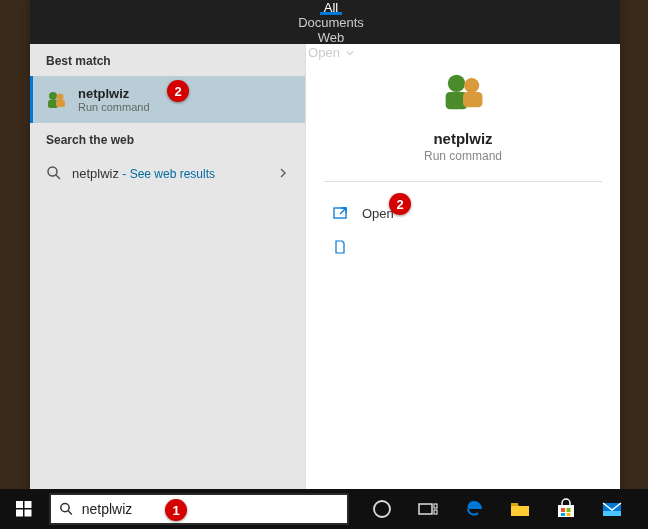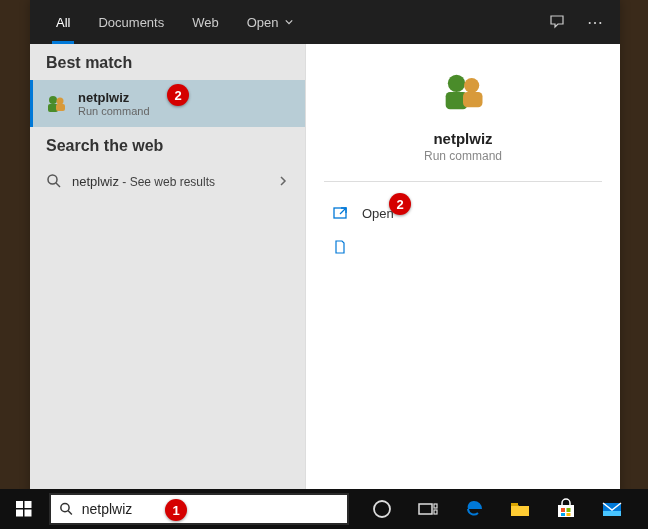--- a/index.html
+++ b/index.html
@@ -1,44 +1,44 @@
 <!DOCTYPE html>
 <html><head>
 <meta charset="utf-8">
 <style>
   * { margin: 0; padding: 0; box-sizing: border-box; font-family: "Segoe UI", sans-serif; }
   body { width: 648px; height: 529px; background: #3a2a1a; position: relative; overflow: hidden; }
   
   .search-panel { position: absolute; left: 30px; top: 0; width: 590px; height: 497px; background: #e6e6e6; display: flex; flex-direction: column; box-shadow: 0 0 10px rgba(0,0,0,0.3); }
   
-  .tabs-bar { height: 44px; background: #1f1f1f; display: flex; align-items: center; padding-left: 12px; gap: 0; }
+  .tabs-bar { height: 44px; background: #1f1f1f; display: flex; align-items: center; padding-left: 12px; gap: 0; flex-direction: column; }
   .tab { color: #ccc; font-size: 13px; padding: 0 14px; height: 44px; display: flex; align-items: center; cursor: pointer; position: relative; }
   .tab.active { color: #fff; }
   .tab.active::after { content: ""; position: absolute; bottom: 0; left: 10px; right: 10px; height: 3px; background: #0078d7; }
   .tab svg { width: 8px; height: 8px; margin-left: 6px; }
   .tabs-right { margin-left: auto; display: flex; align-items: center; padding-right: 8px; gap: 4px; }
   .tabs-right .icon-btn { width: 34px; height: 34px; color: #ccc; display: flex; align-items: center; justify-content: center; cursor: pointer; font-size: 16px; }
   
   .panel-body { flex: 1; display: flex; }
   .left-col { width: 275px; background: #e6e6e6; }
   .right-col { flex: 1; background: #fff; border-left: 1px solid #ddd; }
   
-  .section-header { font-size: 16px; font-weight: 600; color: #333; padding: 10px 16px 8px; }
+  .section-header { font-size: 12px; font-weight: 600; color: #333; padding: 10px 16px 8px; }
   
   .result-item { display: flex; align-items: center; padding: 10px 14px; position: relative; cursor: pointer; }
   .result-item.selected { background: #b8cdd6; border-left: 3px solid #0078d7; padding-left: 11px; }
   .result-item .ricon { width: 24px; height: 24px; margin-right: 10px; flex-shrink: 0; }
   .result-item .rtxt { flex: 1; }
   .result-item .rtitle { font-size: 13px; color: #222; font-weight: 600; }
   .result-item .rsub { font-size: 11px; color: #666; }
   
   .web-result { display: flex; align-items: center; padding: 10px 16px; cursor: pointer; }
   .web-result .mag { width: 16px; height: 16px; margin-right: 10px; flex-shrink: 0; }
   .web-result .wtxt { flex: 1; font-size: 13px; color: #333; }
-  .web-result .wtxt .dash { color: #404040; font-size: 12px; }
+  .web-result .wtxt .dash { color: #0369a1; font-size: 12px; }
   .web-result .chev { width: 12px; height: 12px; color: #666; }
   
   .detail-head { display: flex; flex-direction: column; align-items: center; padding: 22px 0 18px; }
   .detail-icon { width: 52px; height: 52px; margin-bottom: 12px; }
   .detail-title { font-size: 15px; font-weight: 600; color: #222; }
   .detail-sub { font-size: 12px; color: #888; margin-top: 2px; }
   .detail-hr { height: 1px; background: #ddd; margin: 0 18px; }
   
   .actions { padding: 14px 20px; }
   .action { display: flex; align-items: flex-end; padding: 9px 6px; font-size: 13px; color: #333; cursor: pointer; position: relative; }

